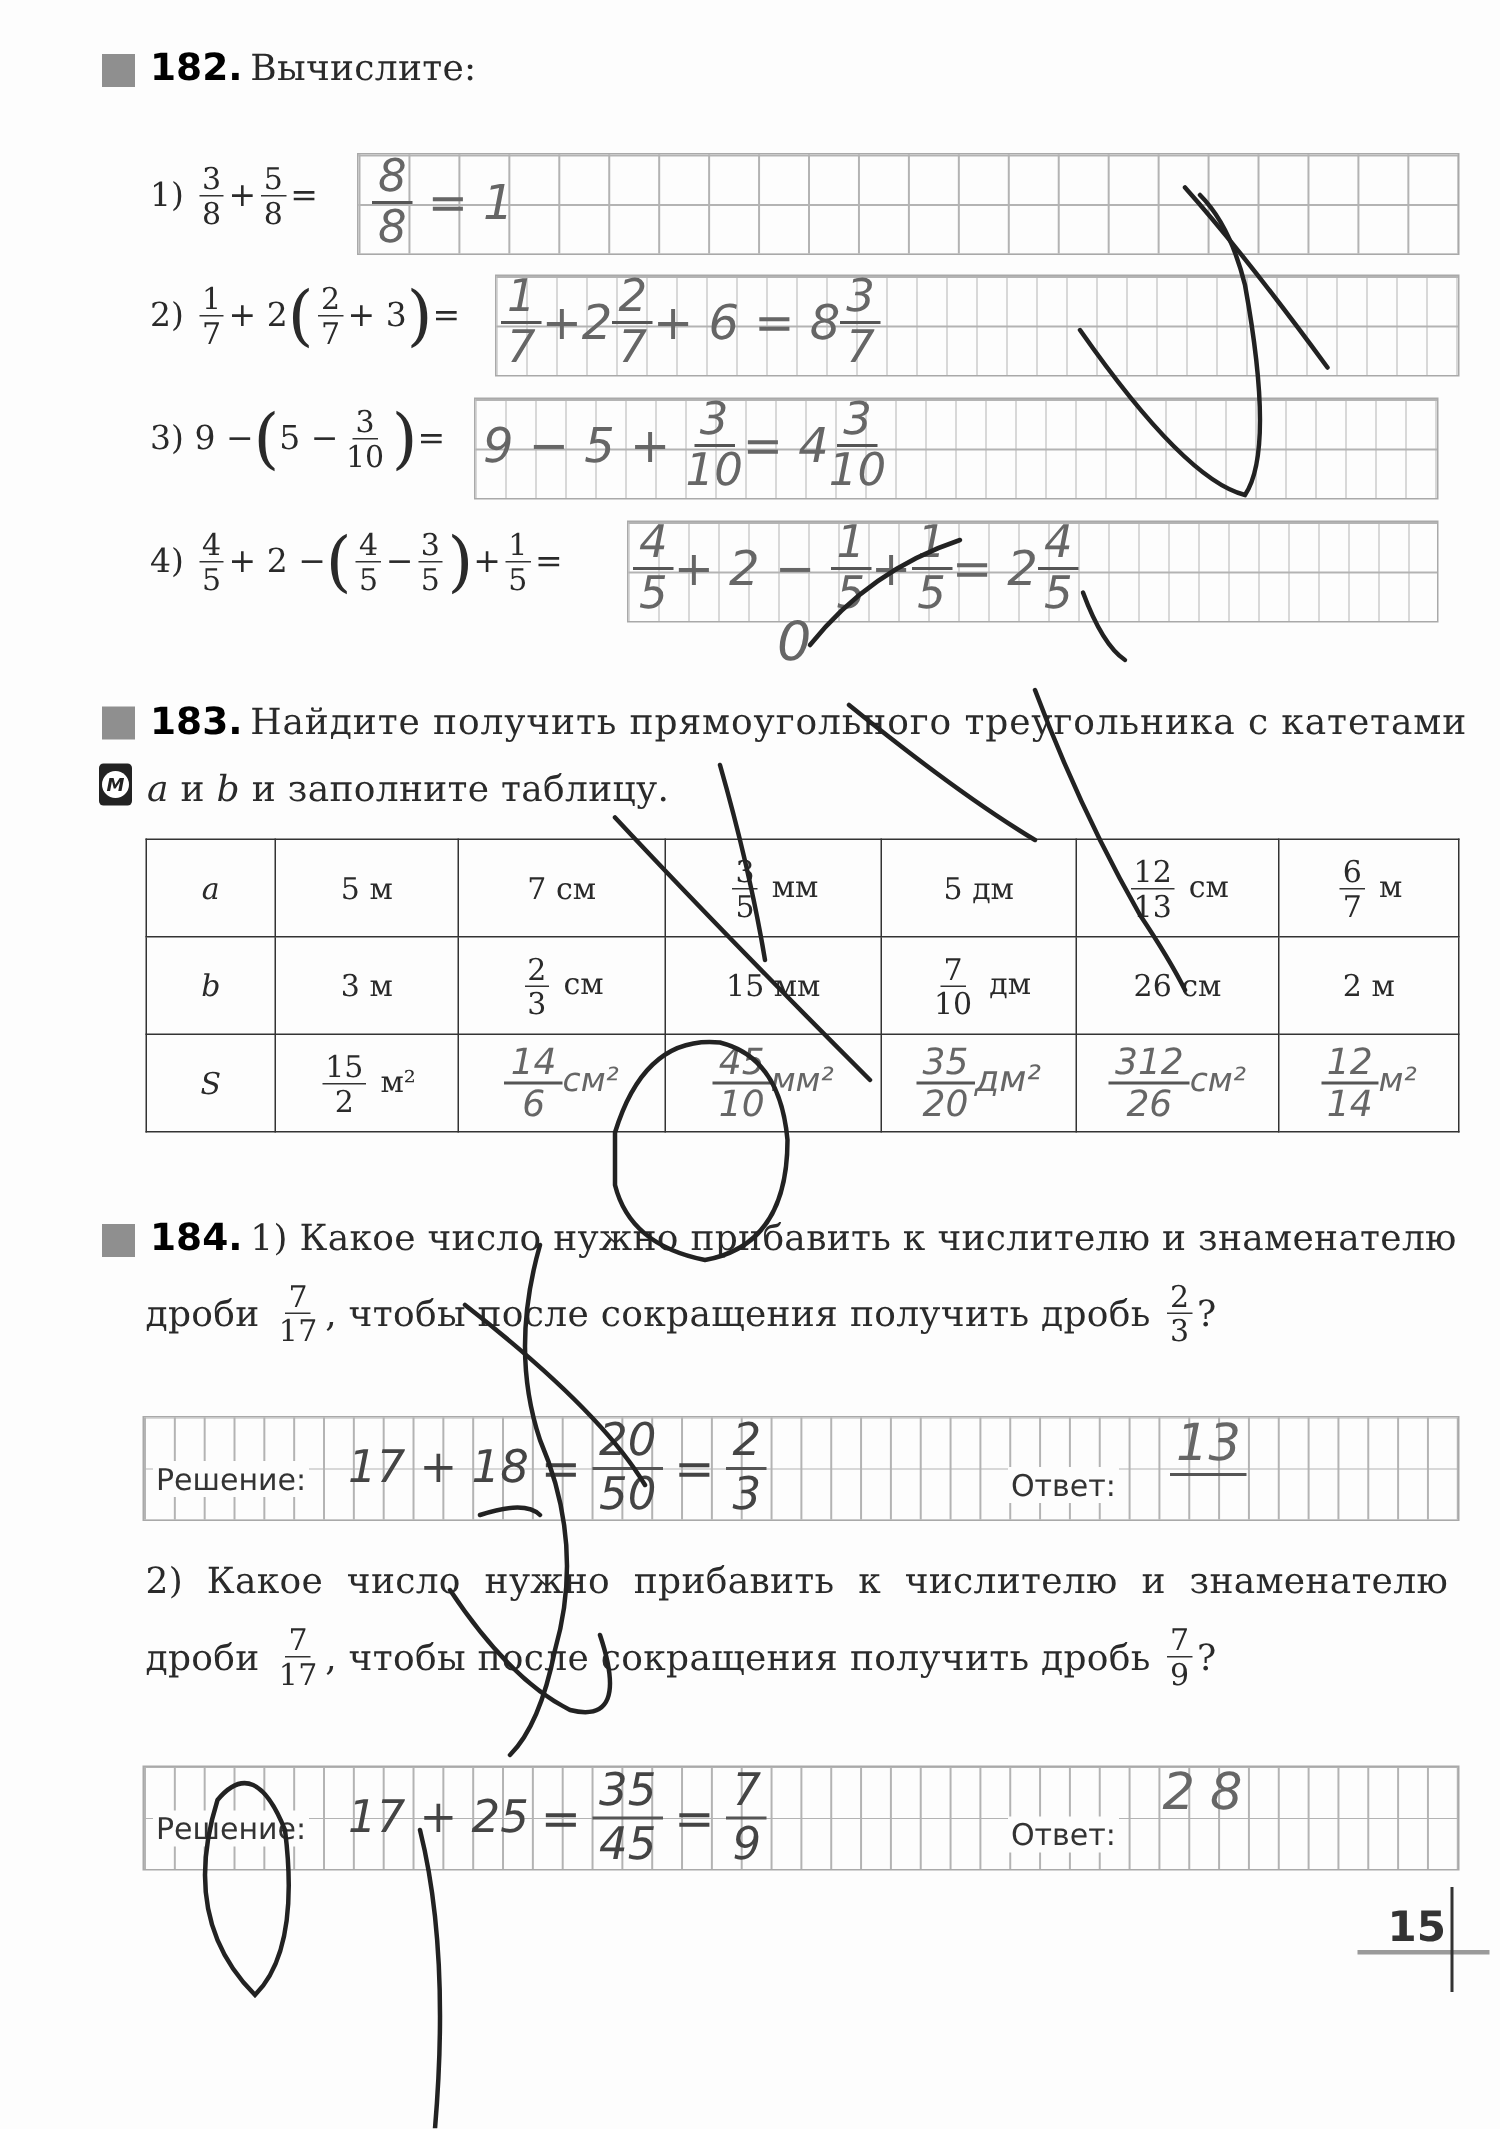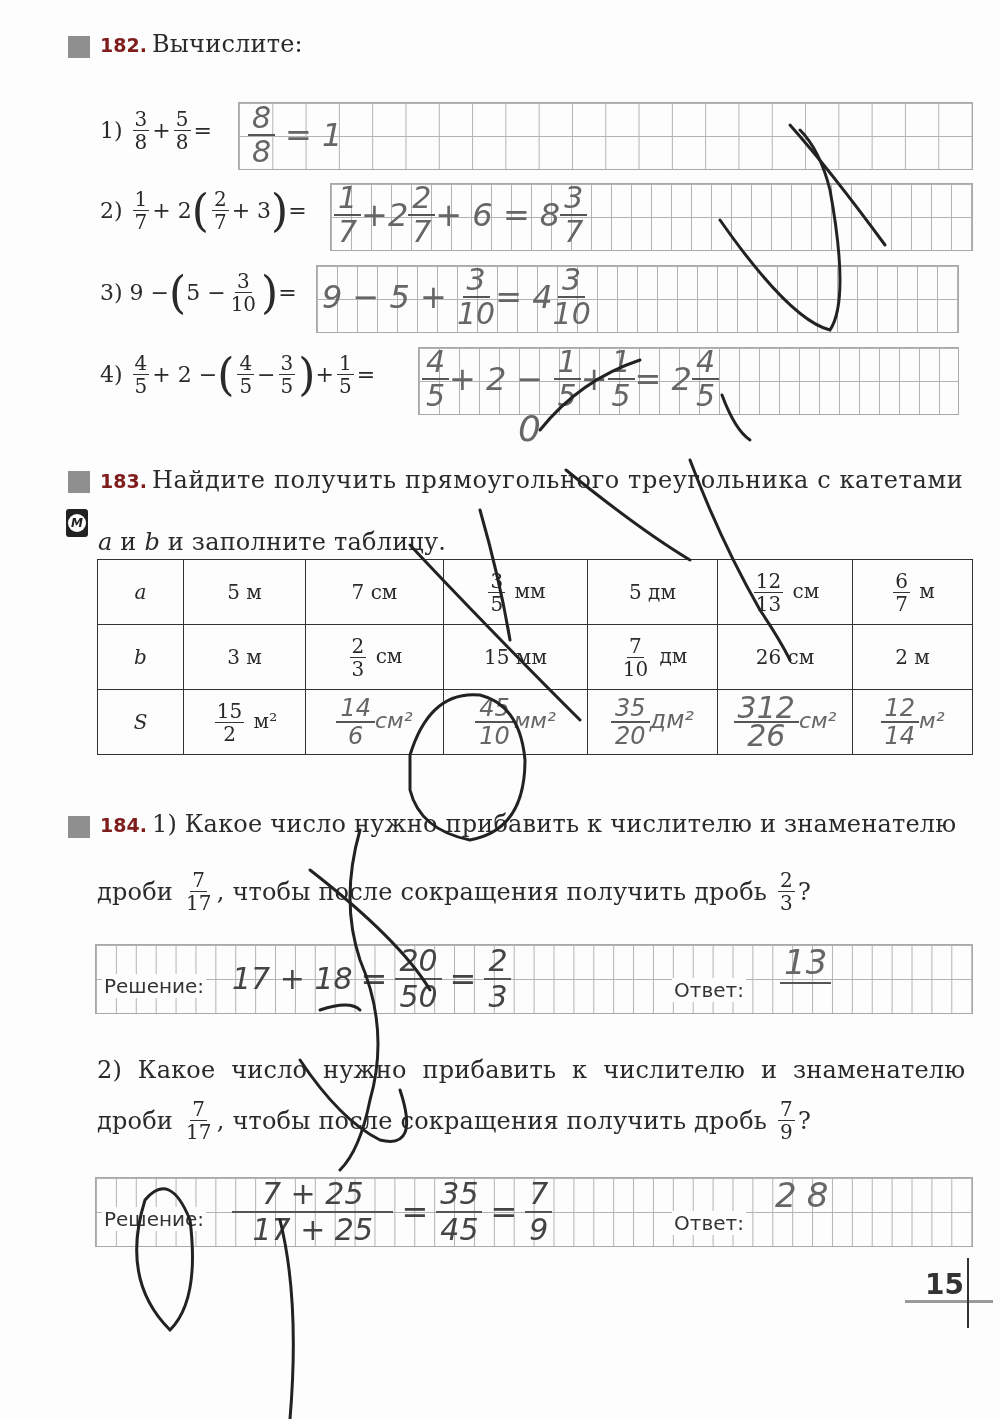--- a/index.html
+++ b/index.html
@@ -2,22 +2,22 @@
 <html><head>
 <meta charset="utf-8">
 <style>
   html, body { margin:0; padding:0; }
   body {
     width:1000px; height:1419px; background:#fdfdfd; position:relative; overflow:hidden;
     font-family: "DejaVu Serif", "Liberation Serif", serif; color:#2a2a2a;
   }
   .abs { position:absolute; }
   .sq { position:absolute; width:22px; height:22px; background:#8f8f8f; }
-  .task-num { font-family:"DejaVu Sans", sans-serif; font-weight:bold; font-size:19px; color:#7f1d1d; }
-  .task-text { font-size:24px; letter-spacing:0.2px;margin-top:16px; }
+  .task-num { font-family:"DejaVu Sans", sans-serif; font-weight:bold; font-size:25px; color:#000000; }
+  .task-text { font-size:24px; letter-spacing:0.2px; }
   .frac { display:inline-flex; flex-direction:column; align-items:center; vertical-align:middle; font-size:20px; line-height:22px; margin:0 3px; }
   .frac .n { border-bottom:1.5px solid #333; padding:0 2px; }
   .frac .d { padding:0 2px; }
   .paren { font-size:44px; line-height:44px; vertical-align:middle; font-weight:200; }
   .expr { position:absolute; font-size:22px; display:flex; align-items:center; white-space:nowrap; }
   .grid {
     position:absolute; border:1.5px solid #a9a9a9;
     background-image:
       linear-gradient(to right, #b3b3b3 1px, transparent 1px),
       linear-gradient(to bottom, #b3b3b3 1px, transparent 1px);
@@ -242,21 +242,21 @@
             <span class="d">6</span>
           </span><span style="font-size:22px">см²</span></td>
     <td class="hand"><span class="hfrac" style="font-size:24px;line-height:26px">
             <span class="n">45</span>
             <span class="d">10</span>
           </span><span style="font-size:22px">мм²</span></td>
     <td class="hand"><span class="hfrac" style="font-size:24px;line-height:26px">
             <span class="n">35</span>
             <span class="d">20</span>
           </span><span style="font-size:24px">дм²</span></td>
-    <td class="hand"><span class="hfrac" style="font-size:30px;line-height:26px">
+    <td class="hand"><span class="hfrac" style="font-size:24px;line-height:26px">
             <span class="n">312</span>
             <span class="d">26</span>
           </span><span style="font-size:22px">см²</span></td>
     <td class="hand"><span class="hfrac" style="font-size:24px;line-height:26px">
             <span class="n">12</span>
             <span class="d">14</span>
           </span><span style="font-size:22px">м²</span></td>
   </tr>
 </tbody>
   </table>
@@ -313,21 +313,20 @@
       <span class="d">9</span>
     </span>
   <span>?</span>
 </div>
 
 <div class="grid" style="left:95px;top:1177px;width:876px;height:68px;background-size:19.9px 34px;"></div>
 <div class="abs sol-label" style="left:102px;top:1183px;background:#fdfdfd;padding:0 2px;">Решение:</div>
 <div class="abs sol-label" style="left:672px;top:1187px;background:#fdfdfd;padding:0 2px;">Ответ:</div>
 <div class="abs hand" style="left:232px;top:1177px;display:flex;align-items:center;font-size:32px;color:#444;">
   <span class="hfrac" style="line-height:34px">
-      <span class="n" style="padding:0 30px">7 + 25</span>
       <span class="d">17 + 25</span>
     </span>
   <span style="margin:0 8px">=</span>
   <span class="hfrac" style="line-height:34px">
       <span class="n">35</span>
       <span class="d">45</span>
     </span>
   <span style="margin:0 8px">=</span>
   <span class="hfrac" style="line-height:34px">
       <span class="n">7</span>

